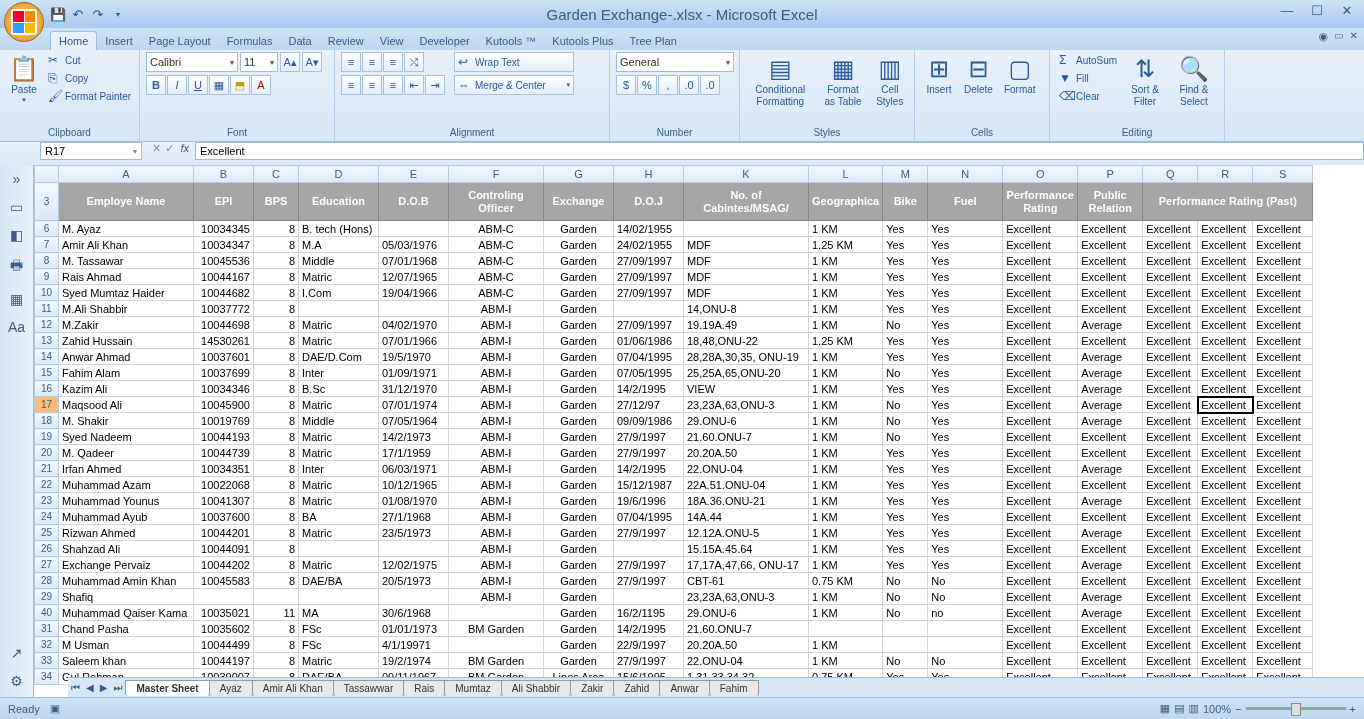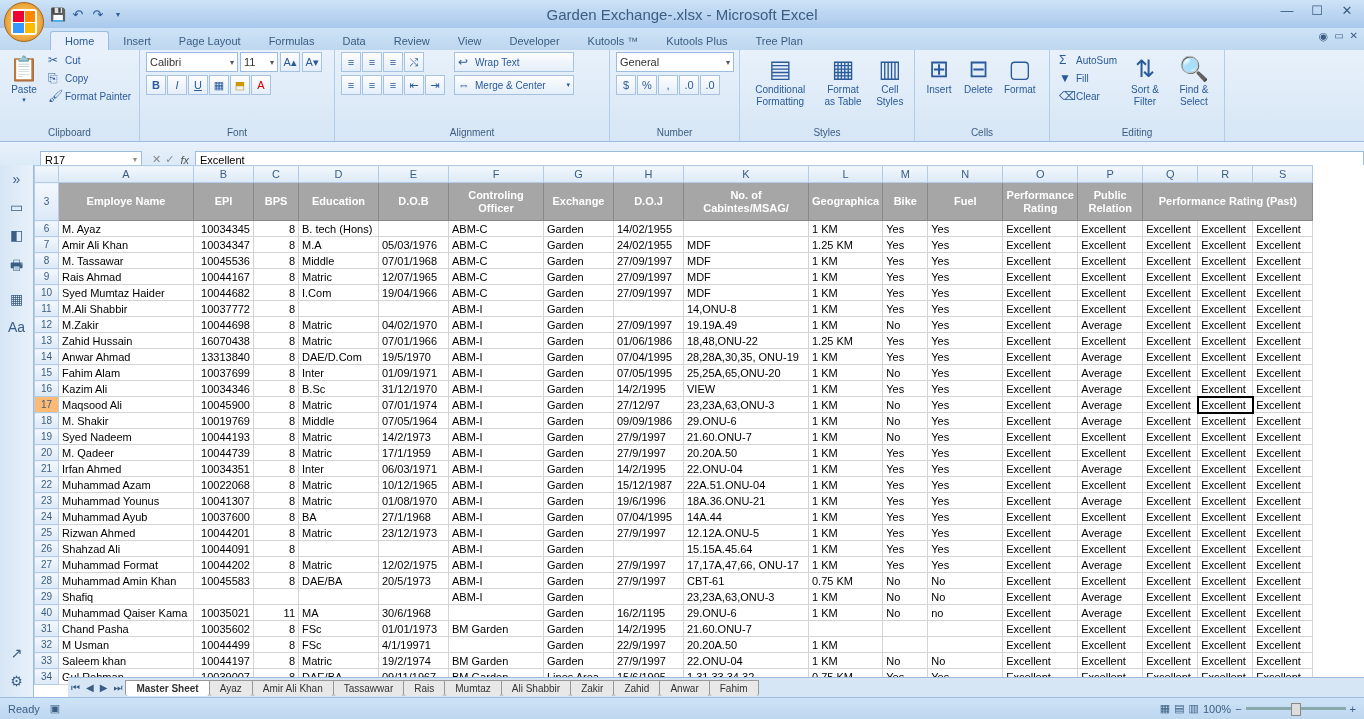--- a/index.html
+++ b/index.html
@@ -7,49 +7,49 @@
 .titlebar{height:28px;background:linear-gradient(#cde3f7,#a9c8ec);display:flex;align-items:center;position:relative}
 .office-btn{width:40px;height:40px;border-radius:50%;background:radial-gradient(#fff,#f3b54a,#d77a1a);position:absolute;left:4px;top:2px;z-index:10;border:1px solid #a06820;display:flex;align-items:center;justify-content:center}
 .office-btn-inner{width:26px;height:26px;background:#fff;border-radius:3px;display:grid;grid-template-columns:1fr 1fr;grid-template-rows:1fr 1fr;gap:1px;padding:2px}
 .office-btn-inner div:nth-child(1){background:#e03}.office-btn-inner div:nth-child(2){background:#f80}.office-btn-inner div:nth-child(3){background:#39f}.office-btn-inner div:nth-child(4){background:#fb0}
 .qat{margin-left:50px;display:flex;gap:4px;align-items:center}
 .qat .ic{width:16px;height:16px;display:flex;align-items:center;justify-content:center;color:#2a5a9a;font-size:13px}
 .title-text{position:absolute;left:50%;transform:translateX(-50%);color:#3b5d82;font-size:15px}
 .winbtns{position:absolute;right:2px;top:0;display:flex}
 .winbtns div{width:30px;height:20px;display:flex;align-items:center;justify-content:center;color:#3b5d82;font-size:13px}
 .tabs{height:22px;background:linear-gradient(#cde3f7,#bdd7ef);display:flex;padding-left:50px;align-items:flex-end}
-.tab{padding:3px 14px;color:#3b5d82;font-size:11px;cursor:pointer}
+.tab{padding:3px 8px;color:#3b5d82;font-size:11px;cursor:pointer}
 .tab.active{background:#e8f1fb;border-radius:3px 3px 0 0;color:#2a5a9a;border:1px solid #9bbce0;border-bottom:none}
 .help-right{position:absolute;right:6px;top:30px;display:flex;gap:6px;color:#3b5d82}
 .ribbon{height:92px;background:linear-gradient(#e8f1fb,#d6e6f5);border-bottom:1px solid #9bbce0;display:flex}
 .group{border-right:1px solid #b3cde8;padding:2px 6px;display:flex;flex-direction:column;justify-content:space-between;position:relative}
 .group-label{text-align:center;font-size:10px;color:#3b5d82;padding:1px 0}
 .group-body{flex:1;display:flex;align-items:flex-start;gap:3px}
 .big-btn{display:flex;flex-direction:column;align-items:center;justify-content:center;padding:2px 4px;min-width:36px;color:#2a5a9a;font-size:10px;text-align:center;line-height:1.2}
 .big-btn .ic-lg{font-size:24px;height:30px;display:flex;align-items:center}
 .small-row{display:flex;flex-direction:column;gap:2px;justify-content:center}
 .small-btn{display:flex;align-items:center;gap:3px;padding:1px 3px;color:#2a5a9a;font-size:10px;white-space:nowrap}
 .small-btn .ic{width:14px;font-size:12px}
 .combo{height:20px;background:#fff;border:1px solid #9bbce0;display:flex;align-items:center;padding:0 3px;font-size:11px;color:#333}
 .combo .dd{margin-left:auto;color:#555;font-size:8px}
 .btn-row{display:flex;gap:1px}
 .sq{width:20px;height:20px;border:1px solid #a8c3e0;background:linear-gradient(#fdfdfe,#e4eefa);display:flex;align-items:center;justify-content:center;font-size:11px;color:#2a5a9a}
-.namebox-row{height:36px;background:linear-gradient(#e8f1fb,#d6e6f5);border-bottom:1px solid #9bbce0;display:flex;align-items:center}
+.namebox-row{height:36px;background:linear-gradient(#e8f1fb,#d6e6f5);border-bottom:1px solid #9bbce0;display:flex;align-items:flex-start}
 .namebox{width:102px;height:18px;background:#fff;border:1px solid #9bbce0;margin-left:40px;padding:0 4px;font-size:11px;display:flex;align-items:center}
 .fx{margin:0 6px;color:#555;font-style:italic}
 .formula-bar{flex:1;height:18px;background:#fff;border:1px solid #9bbce0;padding:0 4px;font-size:11px;display:flex;align-items:center}
 .sheet-area{position:absolute;top:165px;left:0;right:0;bottom:22px;display:flex}
 .left-rail{width:34px;background:linear-gradient(90deg,#d6e6f5,#e8f1fb);border-right:1px solid #9bbce0;display:flex;flex-direction:column;align-items:center;padding-top:6px;gap:12px;color:#3b5d82;font-size:14px}
 .grid-wrap{flex:1;overflow:hidden;background:#fff;position:relative}
 table{border-collapse:collapse;table-layout:fixed;font-size:11px}
 th.colhdr{background:linear-gradient(#f3f8fd,#dce9f7);border:1px solid #b3cde8;height:17px;font-weight:normal;color:#3b5d82;text-align:center}
 th.rowhdr{background:linear-gradient(#f3f8fd,#dce9f7);border:1px solid #b3cde8;width:24px;font-weight:normal;color:#3b5d82;text-align:center;font-size:10px}
 th.rowhdr.sel{background:#fdba74}
 td{border:1px solid #d4d4d4;height:16px;padding:0 3px;overflow:hidden;white-space:nowrap;color:#000}
-td.r{text-align:right}td.c{}
+td.r{text-align:right}td.c{text-align:center}
 .datahdr td{background:#a6a6a6;color:#fff;font-weight:bold;text-align:center;height:38px;white-space:normal;line-height:1.1;vertical-align:middle;border:1px solid #888}
 .sel-cell{outline:2px solid #000;outline-offset:-1px}
 .sheet-tabs{position:absolute;bottom:0;left:34px;right:0;height:20px;background:#d6e6f5;border-top:1px solid #9bbce0;display:flex;align-items:center;font-size:10px}
 .sheet-tabs .nav{padding:0 3px;color:#3b5d82}
 .stab{padding:2px 10px;background:#e8e8e8;border:1px solid #999;border-bottom:none;margin-right:-1px;color:#333;border-radius:0 0 3px 3px}
 .stab.active{background:#fff;font-weight:bold}
 .status{position:absolute;bottom:0;left:0;right:0;height:22px;background:linear-gradient(#cde3f7,#bdd7ef);border-top:1px solid #9bbce0;display:flex;align-items:center;padding:8px 8px;font-size:11px;color:#3b5d82}
 .status-right{margin-left:auto;display:flex;align-items:center;gap:4px}
 .zoom-slider{width:100px;height:3px;background:#8aa;position:relative}
 .zoom-slider::after{content:"";position:absolute;left:50%;top:-4px;width:8px;height:11px;background:#ddd;border:1px solid #888;transform:translateX(-50%)}
@@ -475,41 +475,41 @@
             <td class="">Yes</td>
             <td class="">Excellent</td>
             <td class="">Average</td>
             <td class="">Excellent</td>
             <td class="">Excellent</td>
             <td class="">Excellent</td>
           </tr>
           <tr>
             <th class="rowhdr">13</th>
             <td class="">Zahid Hussain</td>
-            <td class="r">16070438</td>
+            <td class="r">14530261</td>
             <td class="r">8</td>
             <td class="">Matric</td>
             <td class="">07/01/1966</td>
             <td class="c">ABM-I</td>
             <td class="c">Garden</td>
             <td class="">01/06/1986</td>
             <td class="">18,48,ONU-22</td>
             <td class="">1.25 KM</td>
             <td class="">Yes</td>
             <td class="">Yes</td>
             <td class="">Excellent</td>
             <td class="">Excellent</td>
             <td class="">Excellent</td>
             <td class="">Excellent</td>
             <td class="">Excellent</td>
           </tr>
           <tr>
             <th class="rowhdr">14</th>
             <td class="">Anwar Ahmad</td>
-            <td class="r">13313840</td>
+            <td class="r">10037601</td>
             <td class="r">8</td>
             <td class="">DAE/D.Com</td>
             <td class="">19/5/1970</td>
             <td class="c">ABM-I</td>
             <td class="c">Garden</td>
             <td class="">07/04/1995</td>
             <td class="">28,28A,30,35, ONU-19</td>
             <td class="">1 KM</td>
             <td class="">Yes</td>
             <td class="">Yes</td>
@@ -718,21 +718,21 @@
             <td class="">Excellent</td>
             <td class="">Excellent</td>
             <td class="">Excellent</td>
           </tr>
           <tr>
             <th class="rowhdr">25</th>
             <td class="">Rizwan Ahmed</td>
             <td class="r">10044201</td>
             <td class="r">8</td>
             <td class="">Matric</td>
-            <td class="">23/12/1973</td>
+            <td class="">23/5/1973</td>
             <td class="c">ABM-I</td>
             <td class="c">Garden</td>
             <td class="">27/9/1997</td>
             <td class="">12.12A.ONU-5</td>
             <td class="">1 KM</td>
             <td class="">Yes</td>
             <td class="">Yes</td>
             <td class="">Excellent</td>
             <td class="">Average</td>
             <td class="">Excellent</td>
@@ -754,21 +754,21 @@
             <td class="">Yes</td>
             <td class="">Yes</td>
             <td class="">Excellent</td>
             <td class="">Excellent</td>
             <td class="">Excellent</td>
             <td class="">Excellent</td>
             <td class="">Excellent</td>
           </tr>
           <tr>
             <th class="rowhdr">27</th>
-            <td class="">Muhammad Format</td>
+            <td class="">Exchange Pervaiz</td>
             <td class="r">10044202</td>
             <td class="r">8</td>
             <td class="">Matric</td>
             <td class="">12/02/1975</td>
             <td class="c">ABM-I</td>
             <td class="c">Garden</td>
             <td class="">27/9/1997</td>
             <td class="">17,17A,47,66, ONU-17</td>
             <td class="">1 KM</td>
             <td class="">Yes</td>

